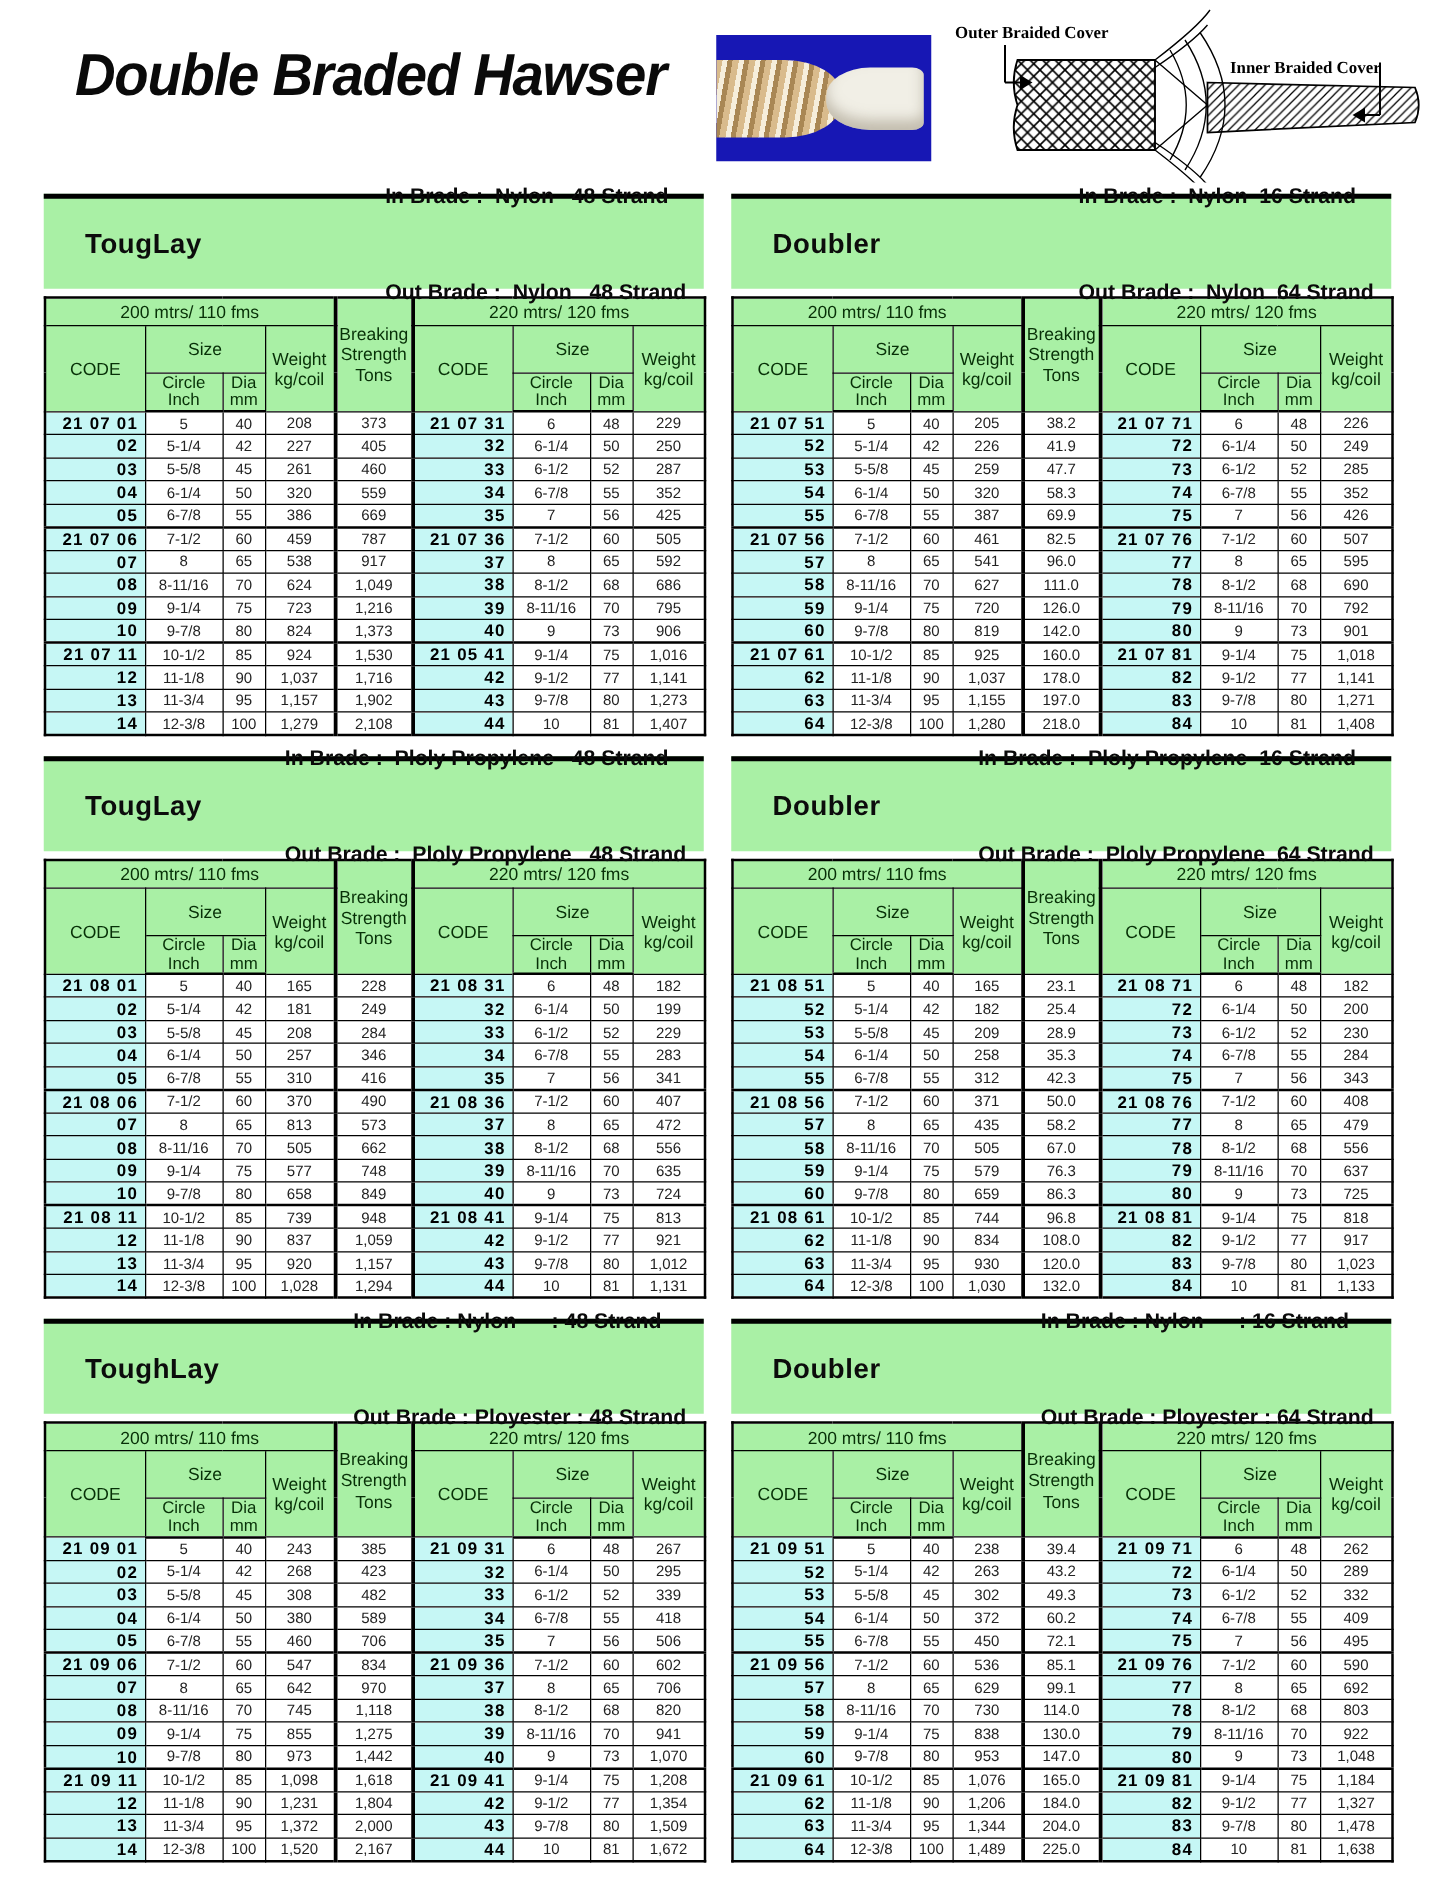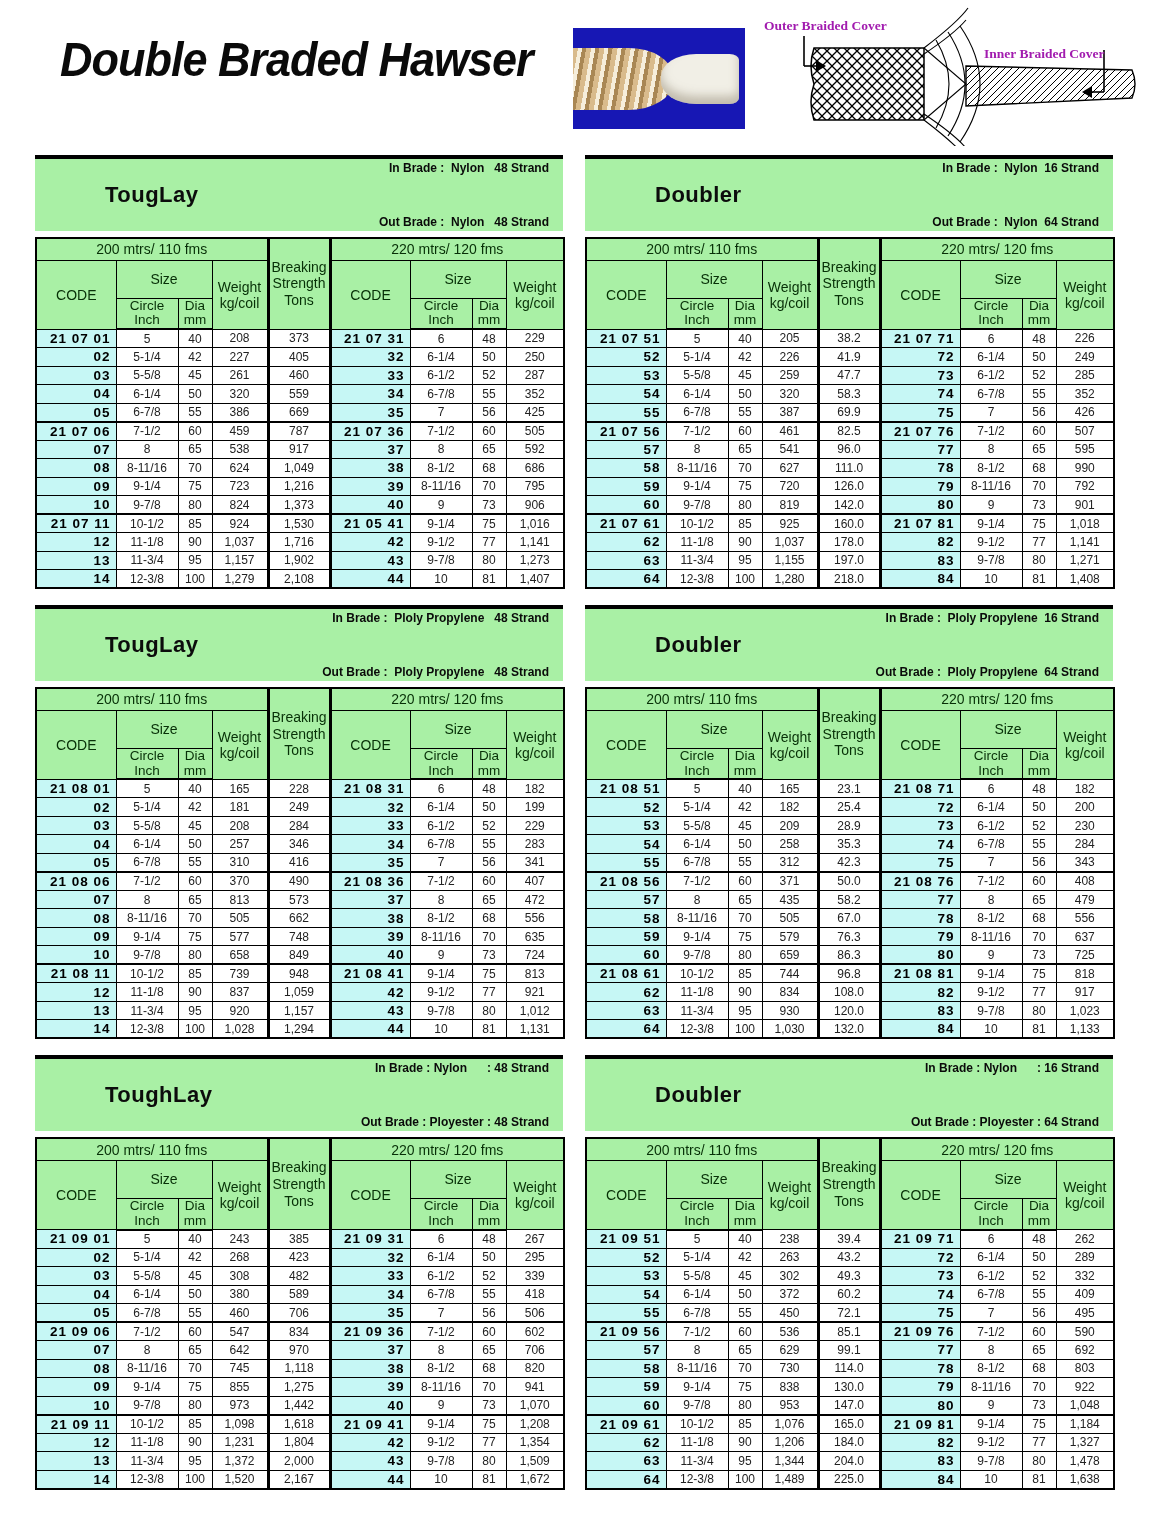--- a/index.html
+++ b/index.html
@@ -16,40 +16,40 @@
                 background:#1717b4; overflow:hidden; }
   .rope-strands { position:absolute; left:0; top:20px; width:100px; height:62px;
                   background:repeating-linear-gradient(100deg,#d9bb8c 0 5px,#f6eedb 5px 9px,#a98754 9px 13px);
                   border-radius:0 45% 45% 0; }
   .rope-core { position:absolute; right:6px; top:26px; width:78px; height:50px;
                background:#f1efe6; border-radius:45% 12% 12% 45%;
                box-shadow:inset 0 -8px 10px rgba(150,140,120,.5); }
   .diag { position:absolute; left:752px; top:6px; width:396px; height:140px; }
   .diag svg { position:absolute; left:0; top:0; }
   .diag-label { position:absolute; font-family:"Liberation Serif", serif; font-weight:bold;
-                font-size:13.5px; color:#a21caf; white-space:nowrap; }
+                font-size:13.5px; color:#000000; white-space:nowrap; }
   .diag-label.outer { left:12px; top:12px; }
   .diag-label.inner { left:232px; top:40px; }
 
   
   .watermark { position:absolute; left:342px; top:752px; z-index:5; pointer-events:none;
                font-family:"DejaVu Serif", serif; font-weight:bold; font-size:64px;
                letter-spacing:3px; white-space:nowrap;
                color:rgba(255,236,236,0.28); -webkit-text-stroke:2px rgba(216,146,146,0.55); }
 
   
   .grid { position:absolute; left:35px; top:155px; display:grid;
           grid-template-columns:528px 528px; column-gap:22px; row-gap:16px; }
   .block { width:528px; }
   .band { background:var(--green); border-top:4px solid #000; height:76px;
           display:flex; align-items:center; margin-bottom:6px; }
-  .band-title { font-size:22px; font-weight:bold; color:#0c0c0c; padding-left:70px;
+  .band-title { font-size:22px; font-weight:bold; color:#0c0c0c; padding-left:33px;
                 letter-spacing:.5px; }
-  .band-specs { margin-left:auto; margin-right:14px; text-align:right; font-weight:bold;
-                font-size:12px; line-height:1.5; color:#0a0a0a; white-space:pre; }
+  .band-specs { margin-left:auto; margin-right:14px; text-align:left; font-weight:bold;
+                font-size:17px; line-height:1.5; color:#0a0a0a; white-space:pre; }
 
   table { border-collapse:collapse; width:528px; table-layout:fixed;
           border:2px solid #000; }
   th, td { border:1px solid #000; text-align:center; overflow:hidden; }
   thead th { background:var(--green); font-weight:normal; color:#073007; }
   tr.span-row th { height:22px; font-size:14px; }
   tr.h2 th { font-size:14px; height:38px; line-height:1.15; }
   tr.h3 th { font-size:13.5px; height:30px; line-height:1.1; border-bottom:2px solid #000; }
   th.brk, td.brk { border-left:3px solid #000; border-right:3px solid #000; }
   th.brk { font-size:13.5px; line-height:1.2; }
@@ -440,21 +440,21 @@
             </tr>
             <tr>
               <td class="code">58</td>
               <td>8-11/16</td>
               <td>70</td>
               <td>627</td>
               <td class="brk">111.0</td>
               <td class="code">78</td>
               <td>8-1/2</td>
               <td>68</td>
-              <td>990</td>
+              <td>690</td>
             </tr>
             <tr>
               <td class="code">59</td>
               <td>9-1/4</td>
               <td>75</td>
               <td>720</td>
               <td class="brk">126.0</td>
               <td class="code">79</td>
               <td>8-11/16</td>
               <td>70</td>

